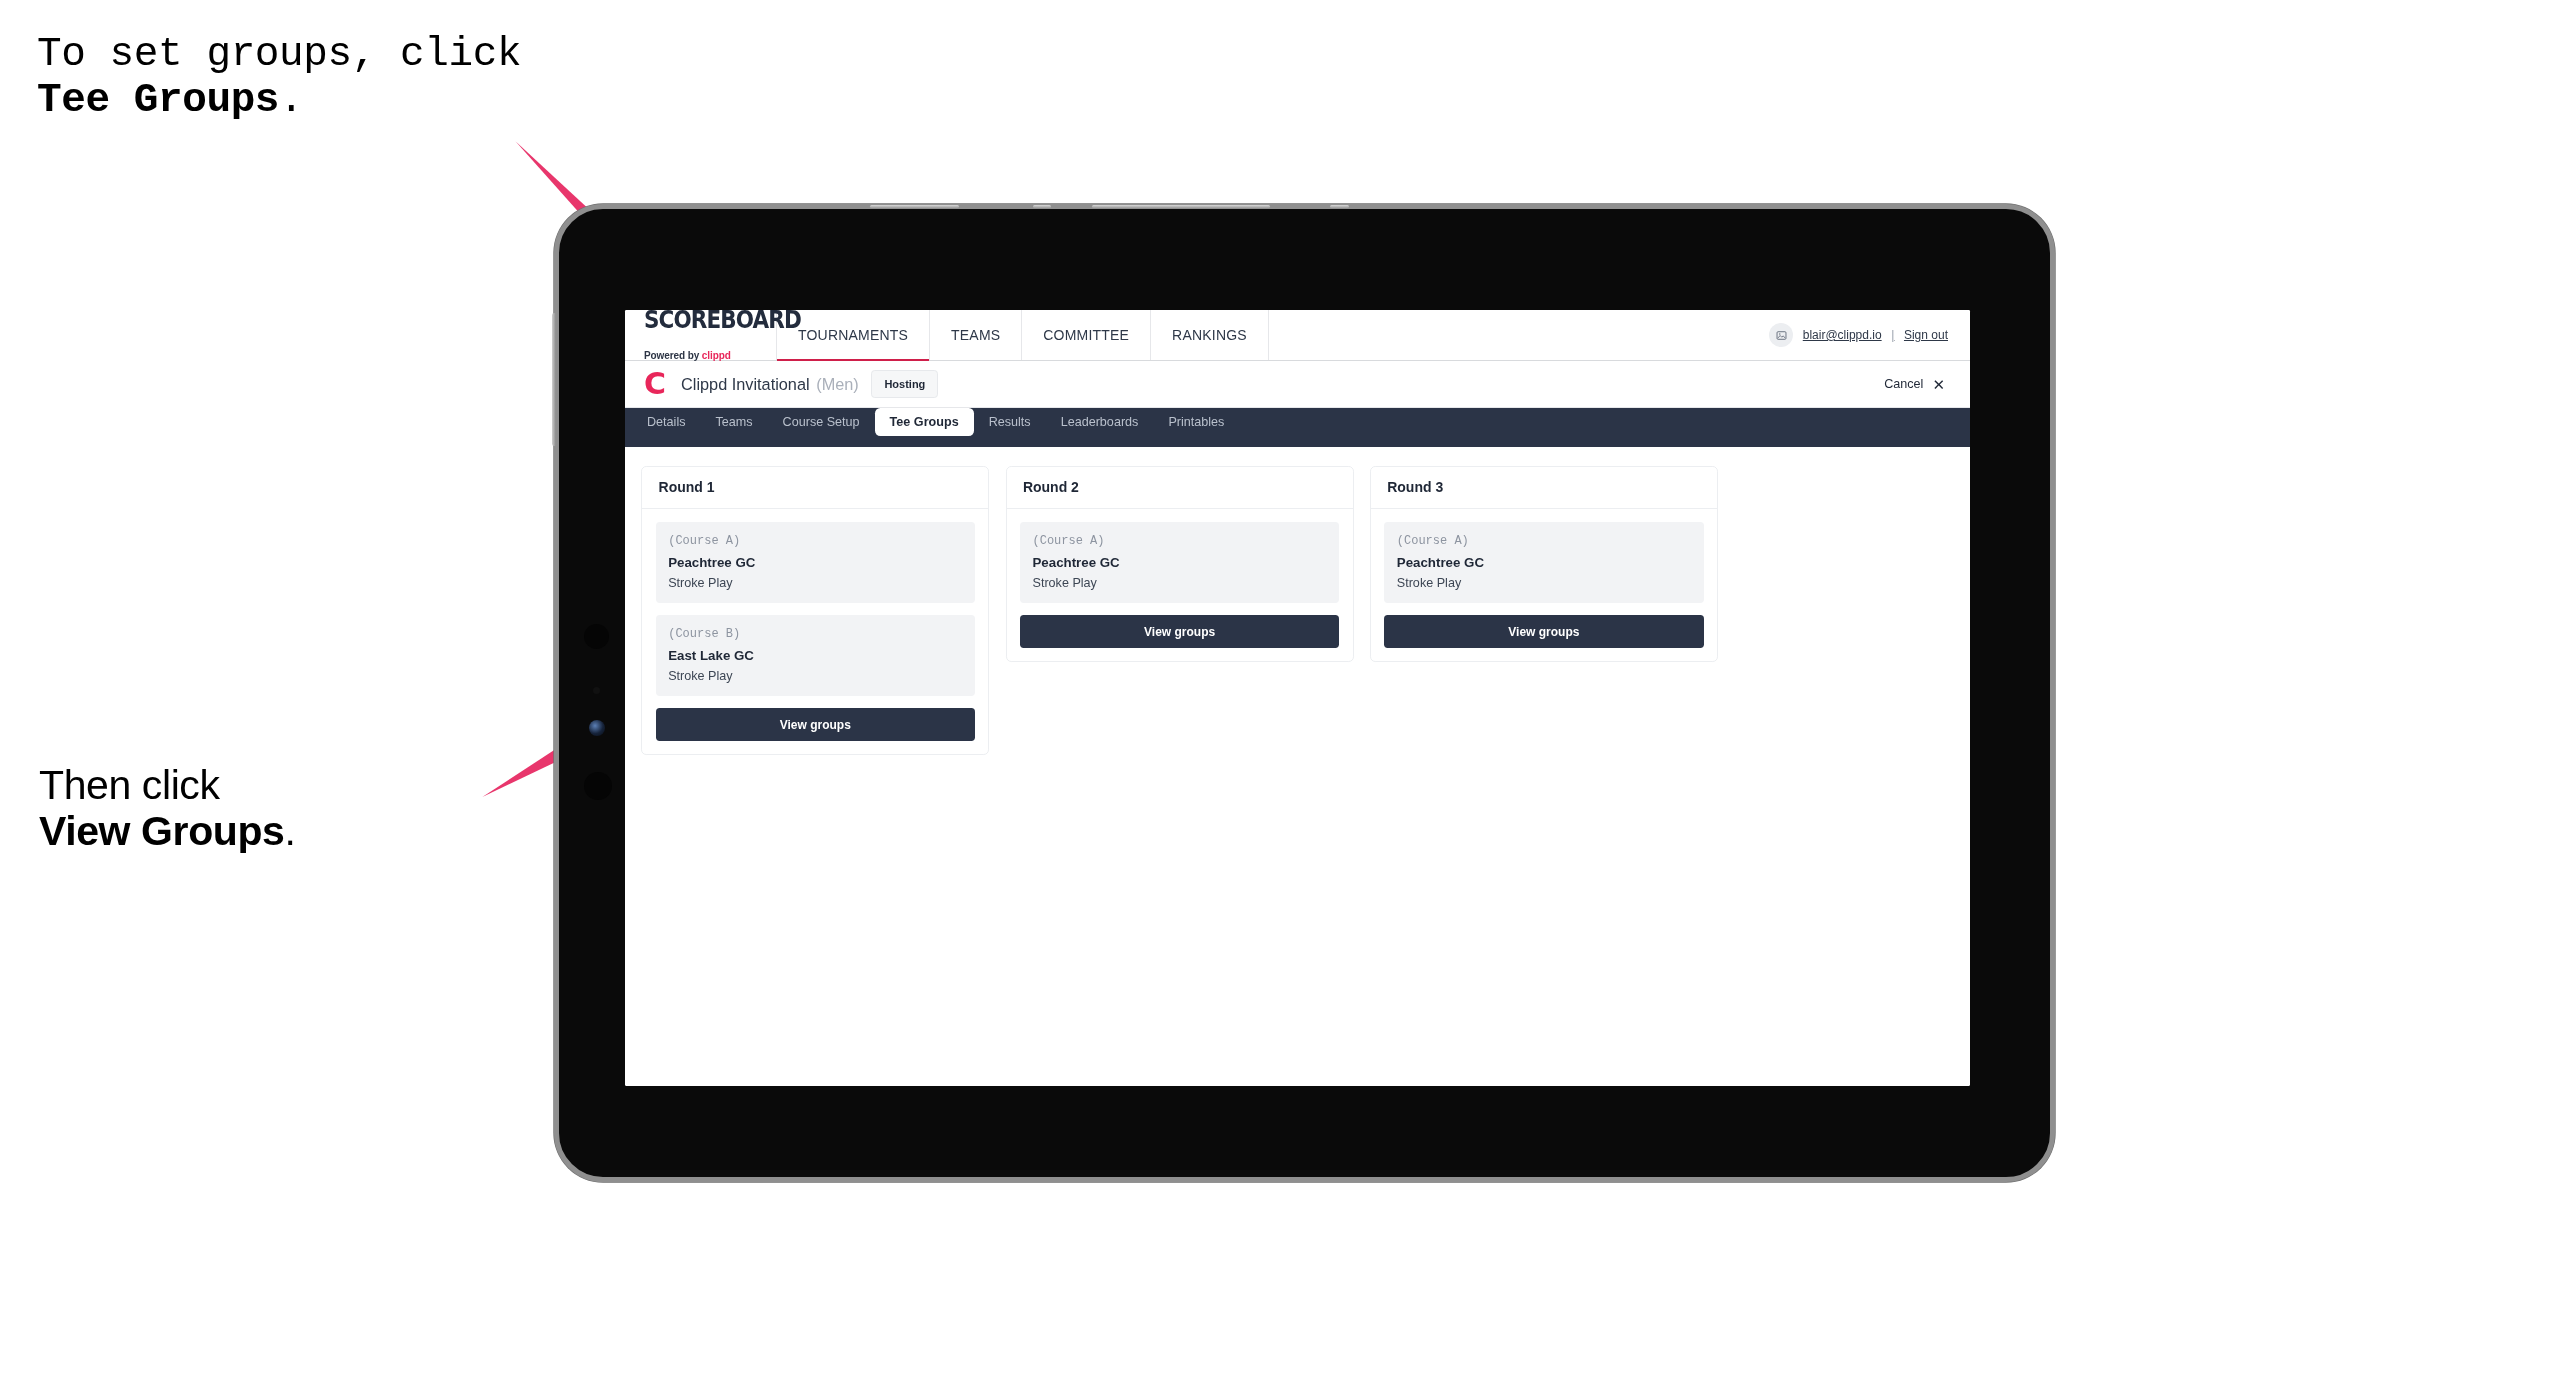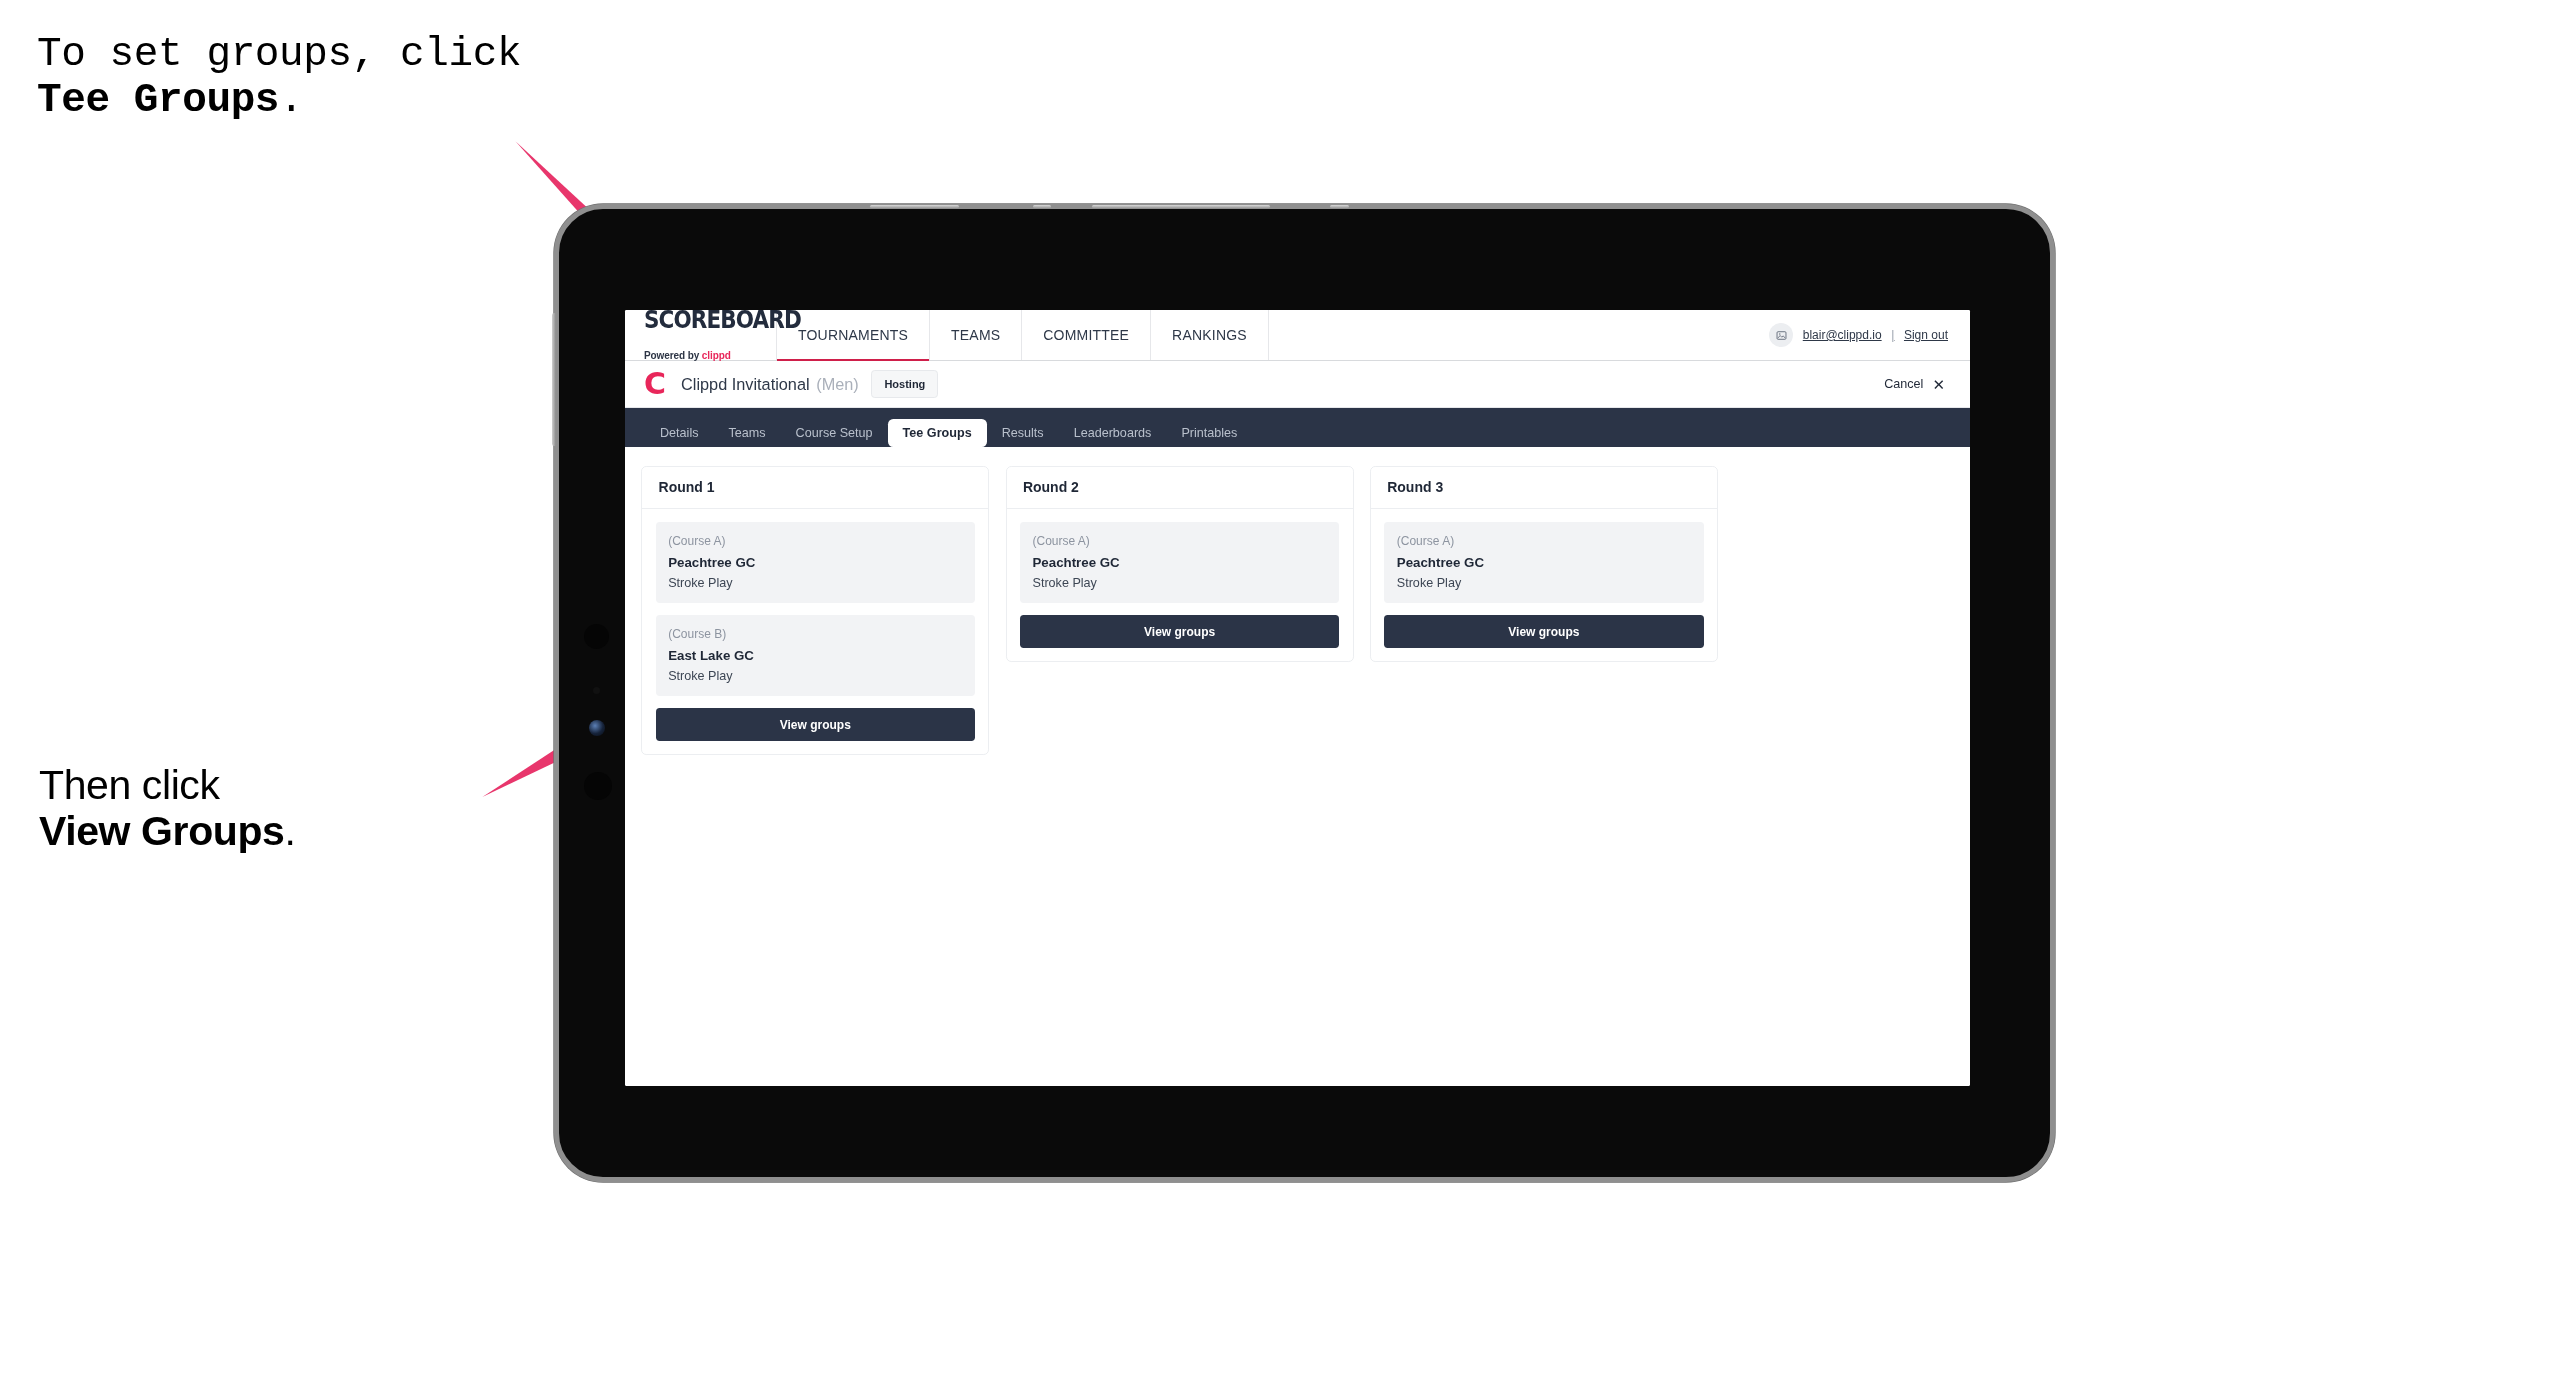--- a/index.html
+++ b/index.html
@@ -212,22 +212,22 @@
     font-size: 12.6px; color: #1f2736;
     cursor: pointer; padding-right: 6px;
   }
   #cancel-x { font-size: 15px; line-height: 1; }
 
   
   #tab-bar {
     height: 39px;
     background: #2b3447;
     display: flex;
-    align-items: flex-end;
-    padding: 0 20px;
+    align-items: flex-start;
+    padding: 0 7px;
     box-sizing: border-box;
   }
   .tab {
     font-size: 12.6px;
     color: #b9c0cc;
     padding: 0 15px;
     height: 28px;
     display: flex; align-items: center;
     border-radius: 5.2px;
     cursor: pointer;
@@ -265,20 +265,21 @@
   .course-box {
     background: #f2f3f5;
     border-radius: 3.7px;
     padding: 12px 12.6px 13.3px 12.6px;
     margin-bottom: 12px;
   }
   .course-label {
     font-size: 12px;
     color: #8d94a0;
     margin-bottom: 6.7px;
+    font-family: Liberation Mono, monospace;
   }
   .course-name {
     font-size: 13.3px;
     font-weight: bold;
     color: #1f2736;
     margin-bottom: 6px;
   }
   .course-format {
     font-size: 12.6px;
     color: #3d4654;

